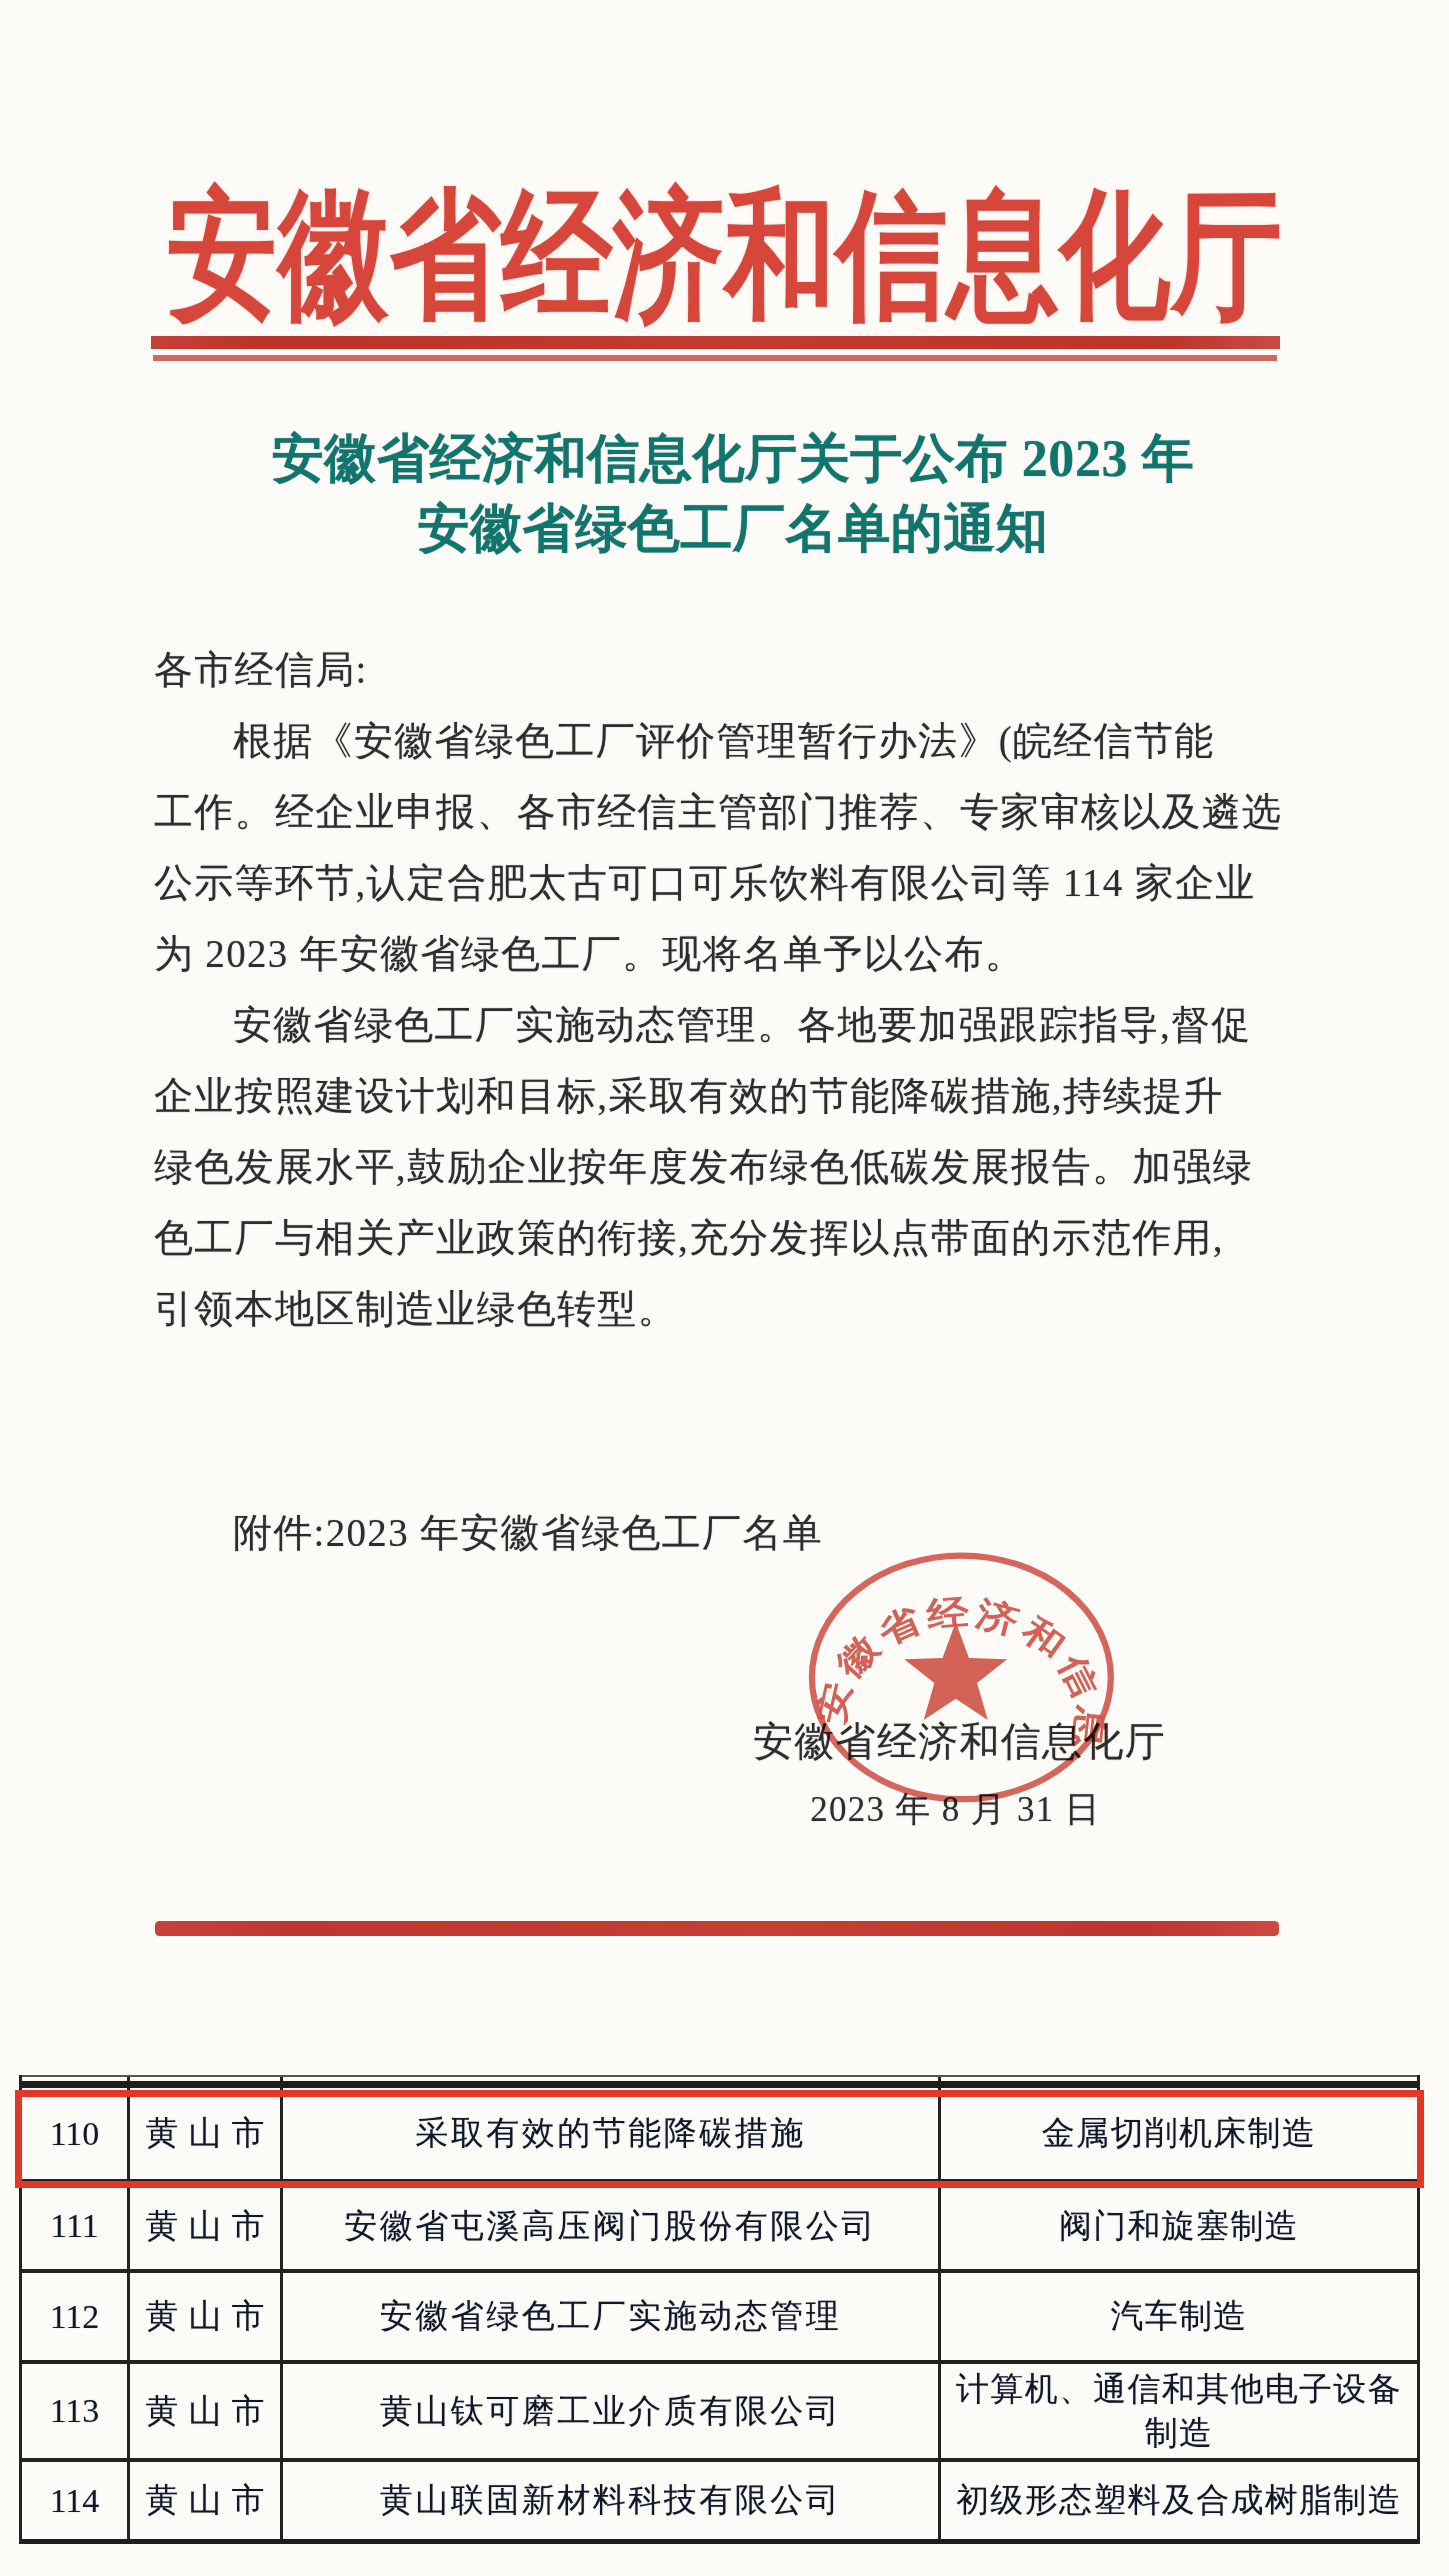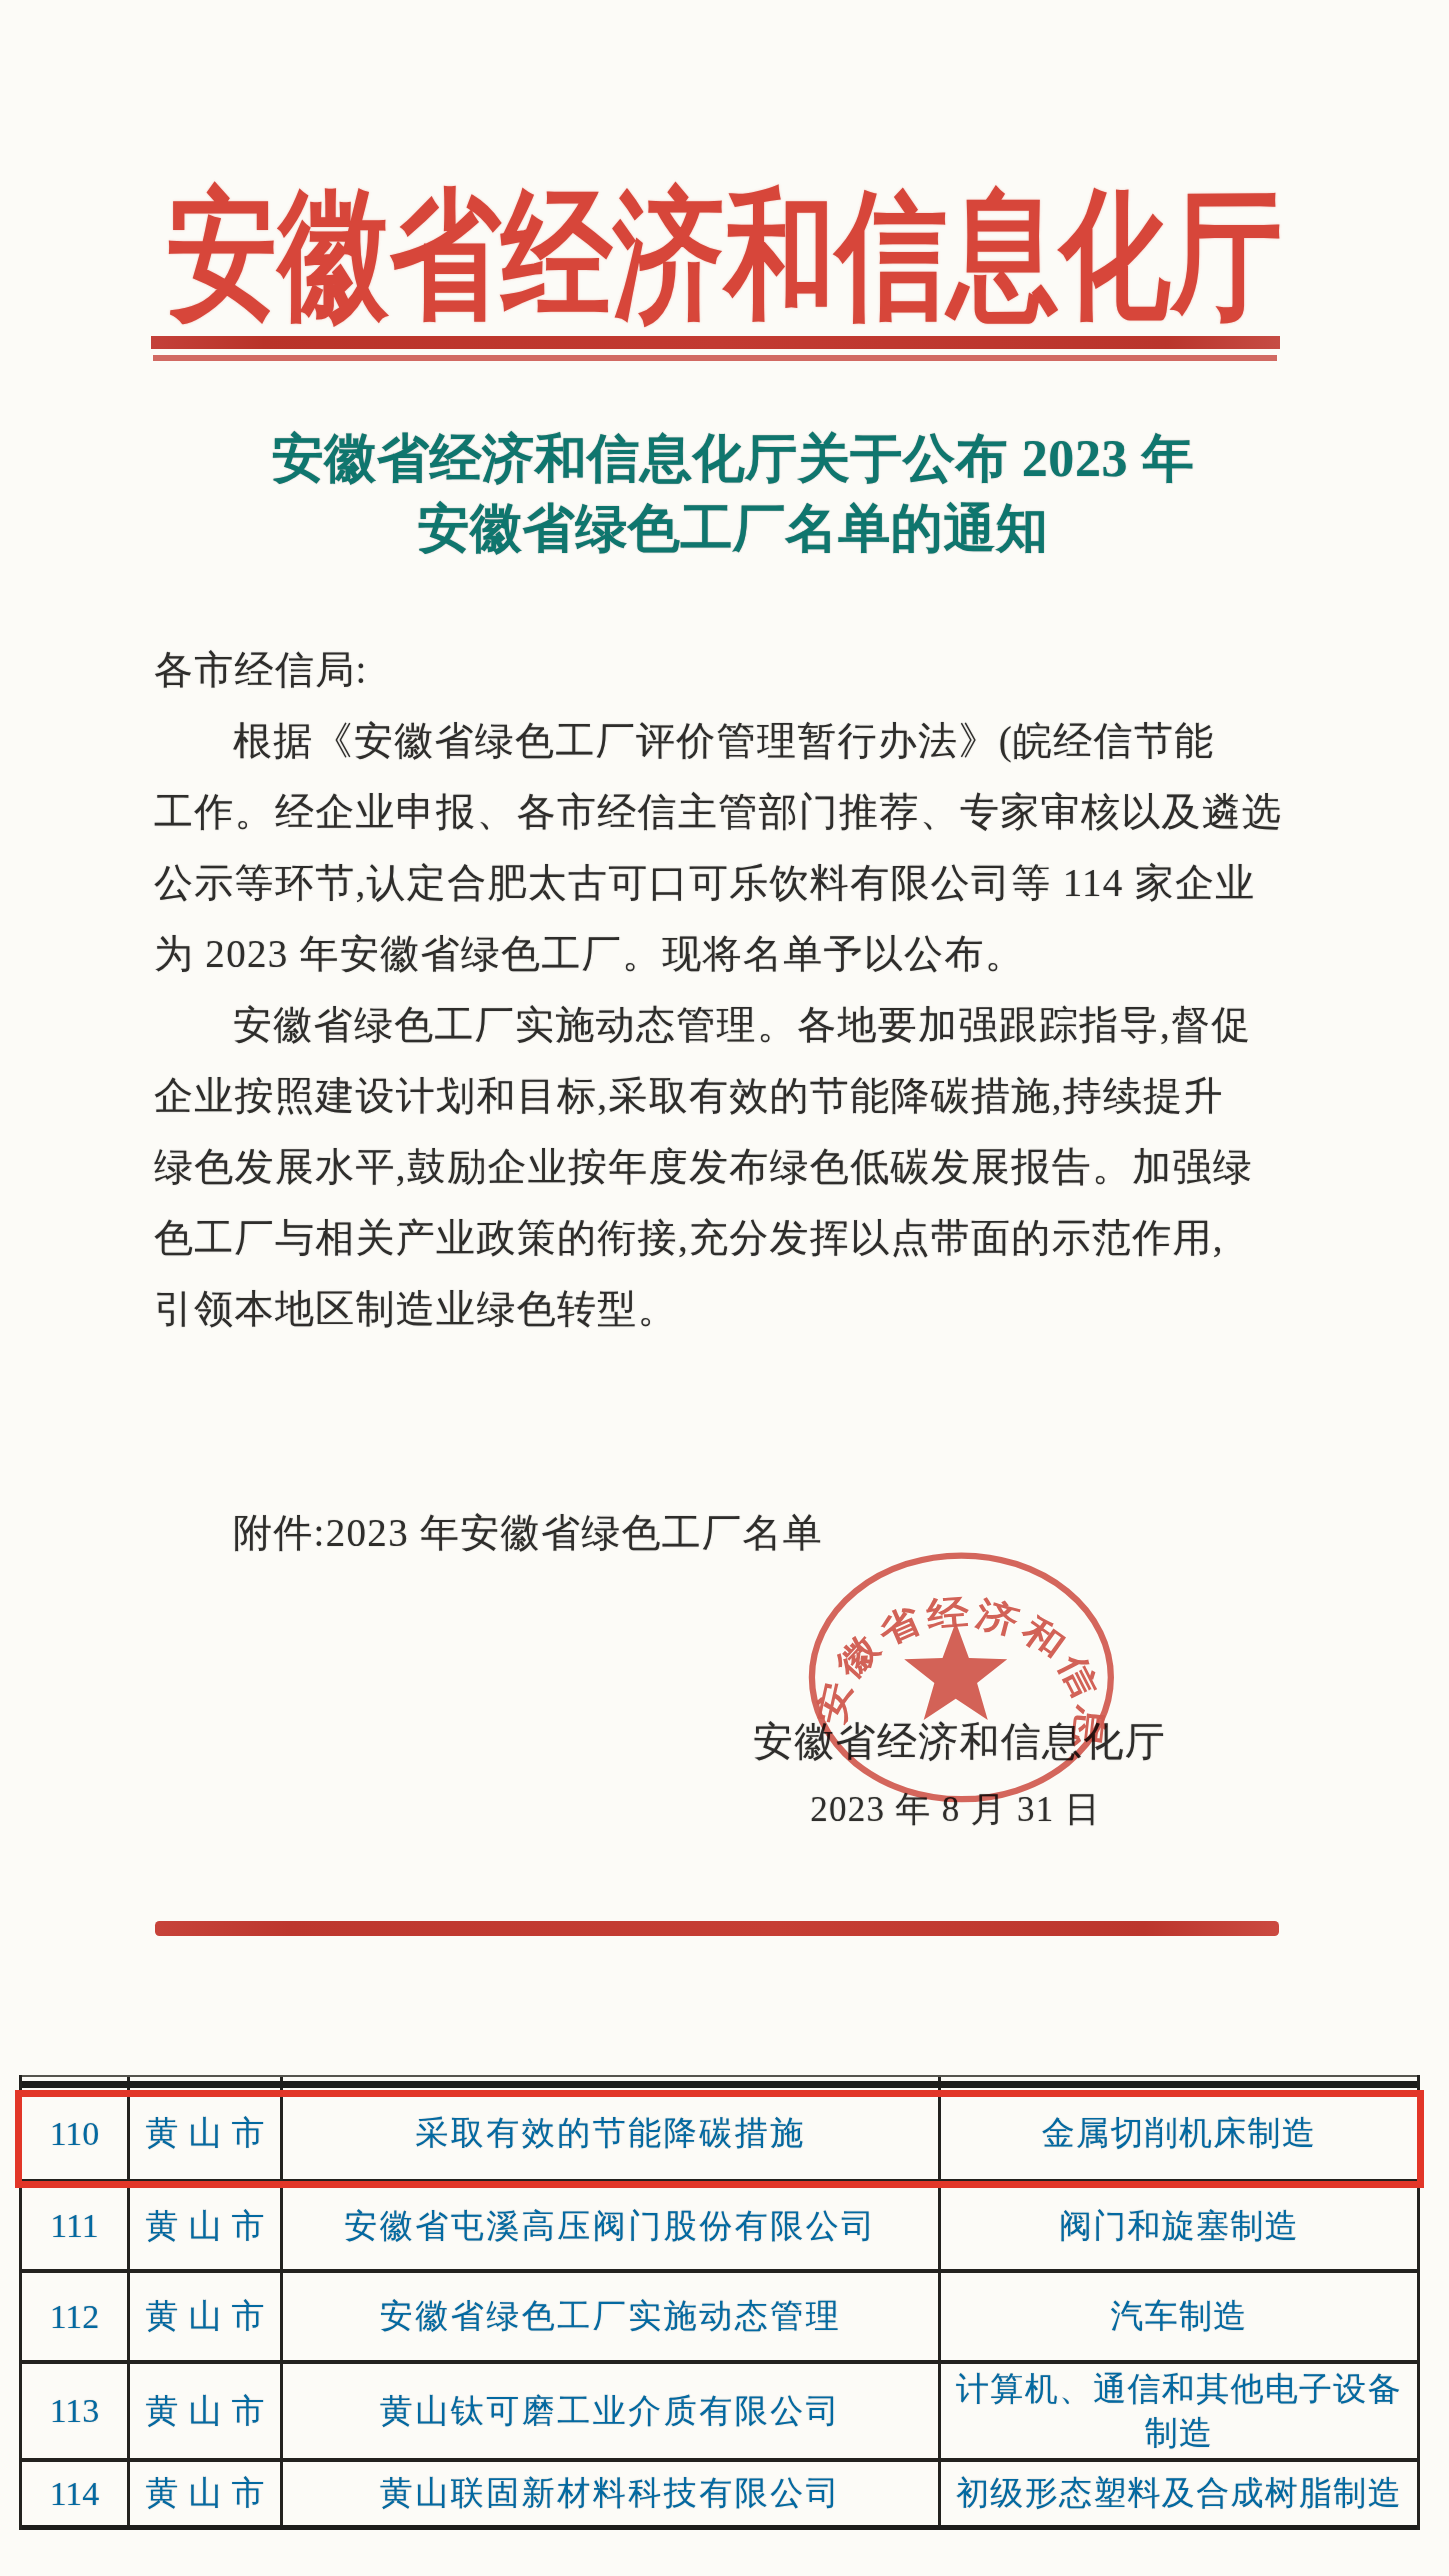--- a/index.html
+++ b/index.html
@@ -70,25 +70,25 @@
     position:absolute; left:19px; top:2075px; width:1401px;
     border-left:3.1px solid #23221f; border-right:3.1px solid #23221f;
   }
   .trow { display:grid; grid-template-columns:108px 153px 658px 1fr;
     border-bottom:4.4px solid #23221f; }
   .trow.sliver { height:13.2px; border-top:2.5px solid #55544e; border-bottom:7px solid #1d1d1b; }
   .trow.r0 { height:95px; }
   .trow.r1 { height:90px; }
   .trow.r2 { height:91px; }
   .trow.r3 { height:98px; }
-  .trow.r4 { height:68px; border-bottom:5px solid #1d1d1b; }
+  .trow.r4 { height:82px; border-bottom:5px solid #1d1d1b; }
   .tcell {
     display:flex; align-items:center; justify-content:center;
     border-right:3.1px solid #23221f; font-size:33px; text-align:center;
-    color:#0369a1; text-shadow:0 0 1.3px rgba(46,45,43,.32); overflow:hidden;
+    color:#0f172a; text-shadow:0 0 1.3px rgba(46,45,43,.32); overflow:hidden;
   }
   .tcell:last-child { border-right:none; }
   .tcell.no { font-size:34px; }
   .tcell.city { letter-spacing:10px; text-indent:10px; }
   .tcell.company { letter-spacing:2.5px; }
   .tcell.industry { line-height:1.35; padding:0 6px; letter-spacing:1.3px; }
   .highlight-box {
     position:absolute; left:15px; top:2090px; width:1409px; height:98px;
     border:7px solid #e23628; z-index:6; pointer-events:none;
   }

